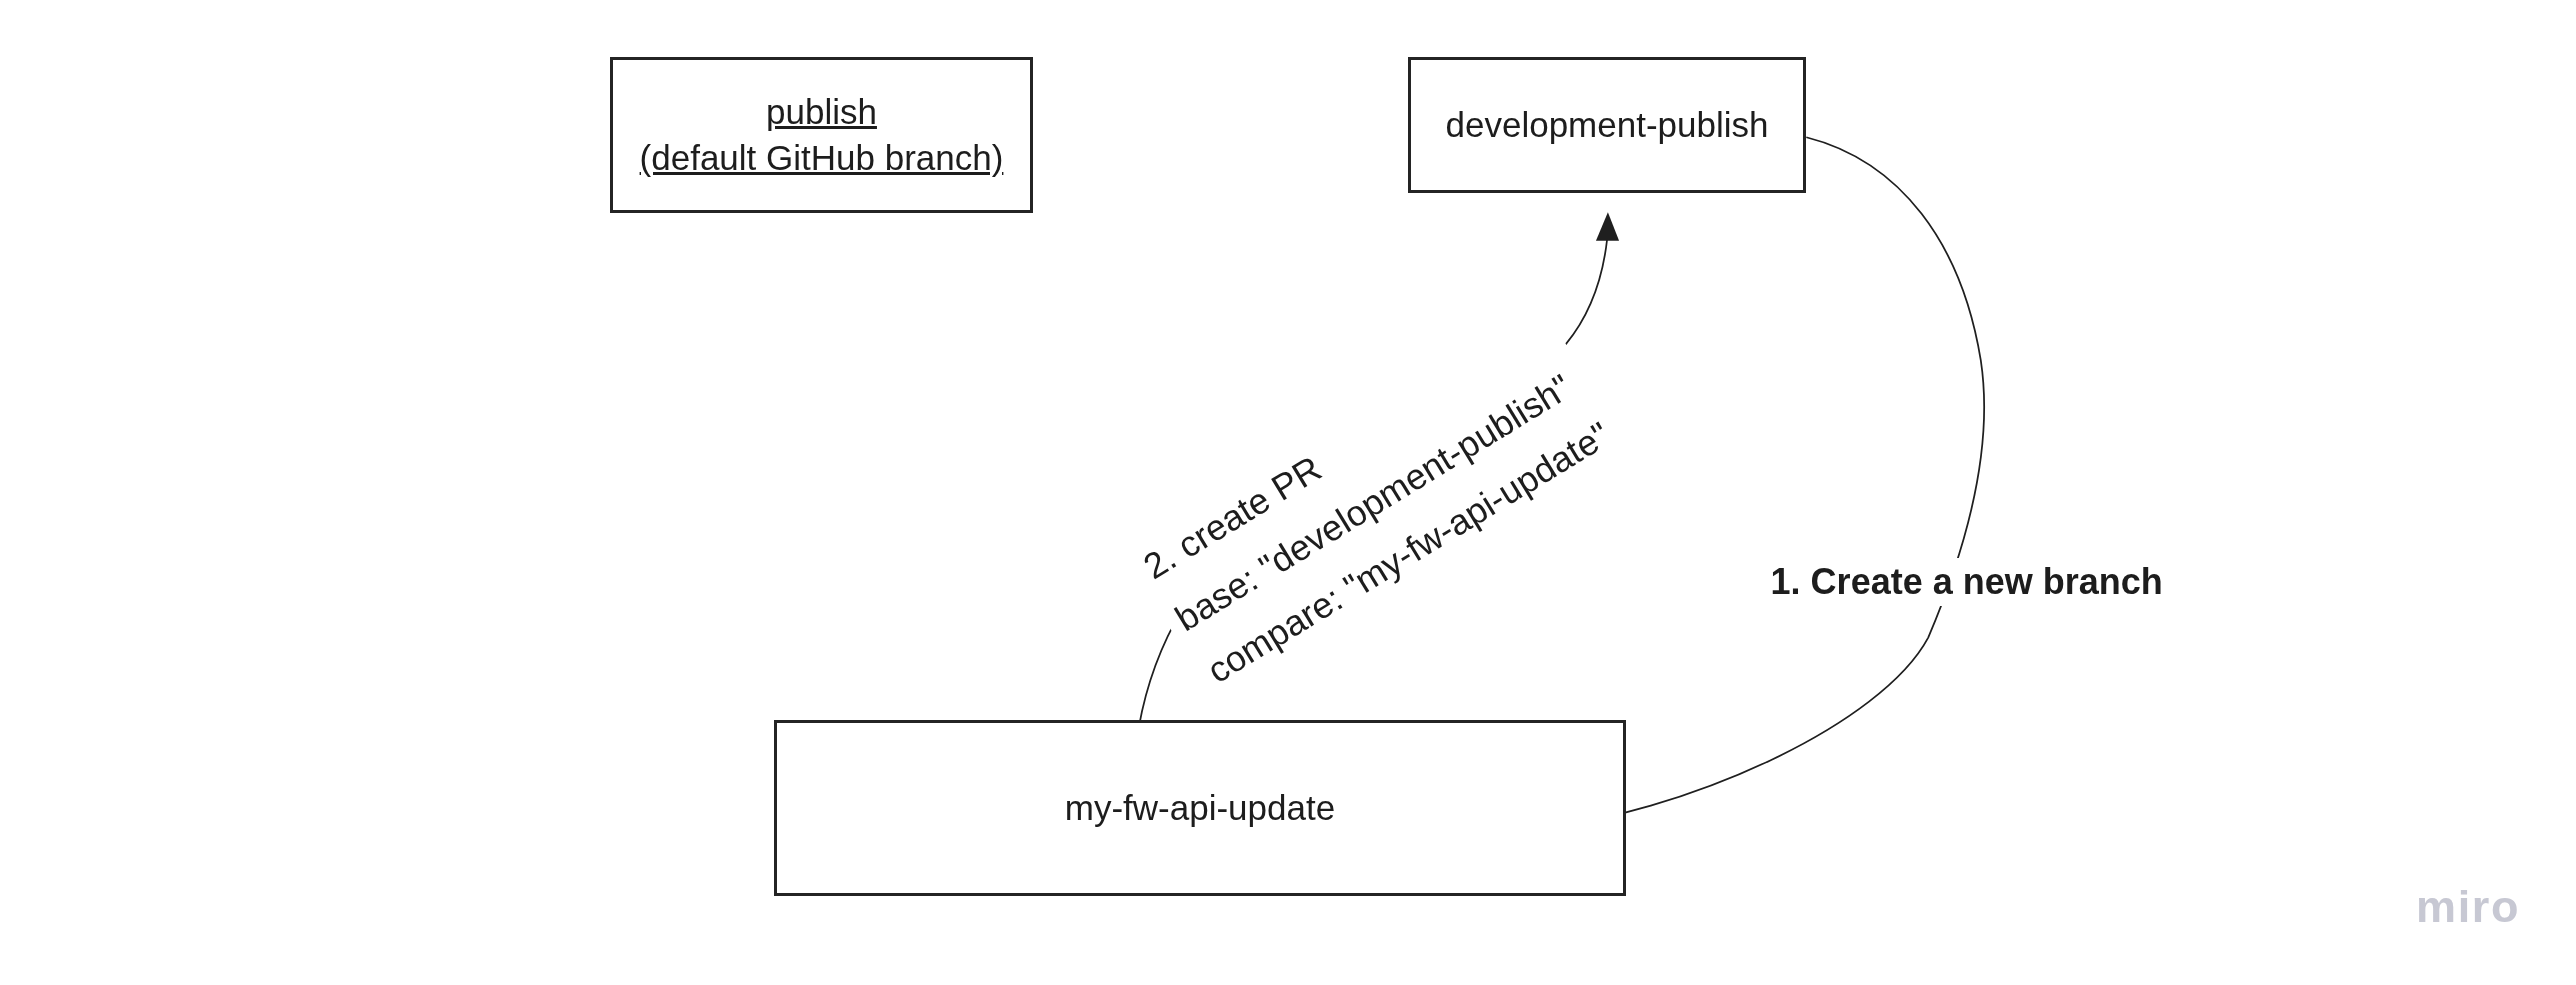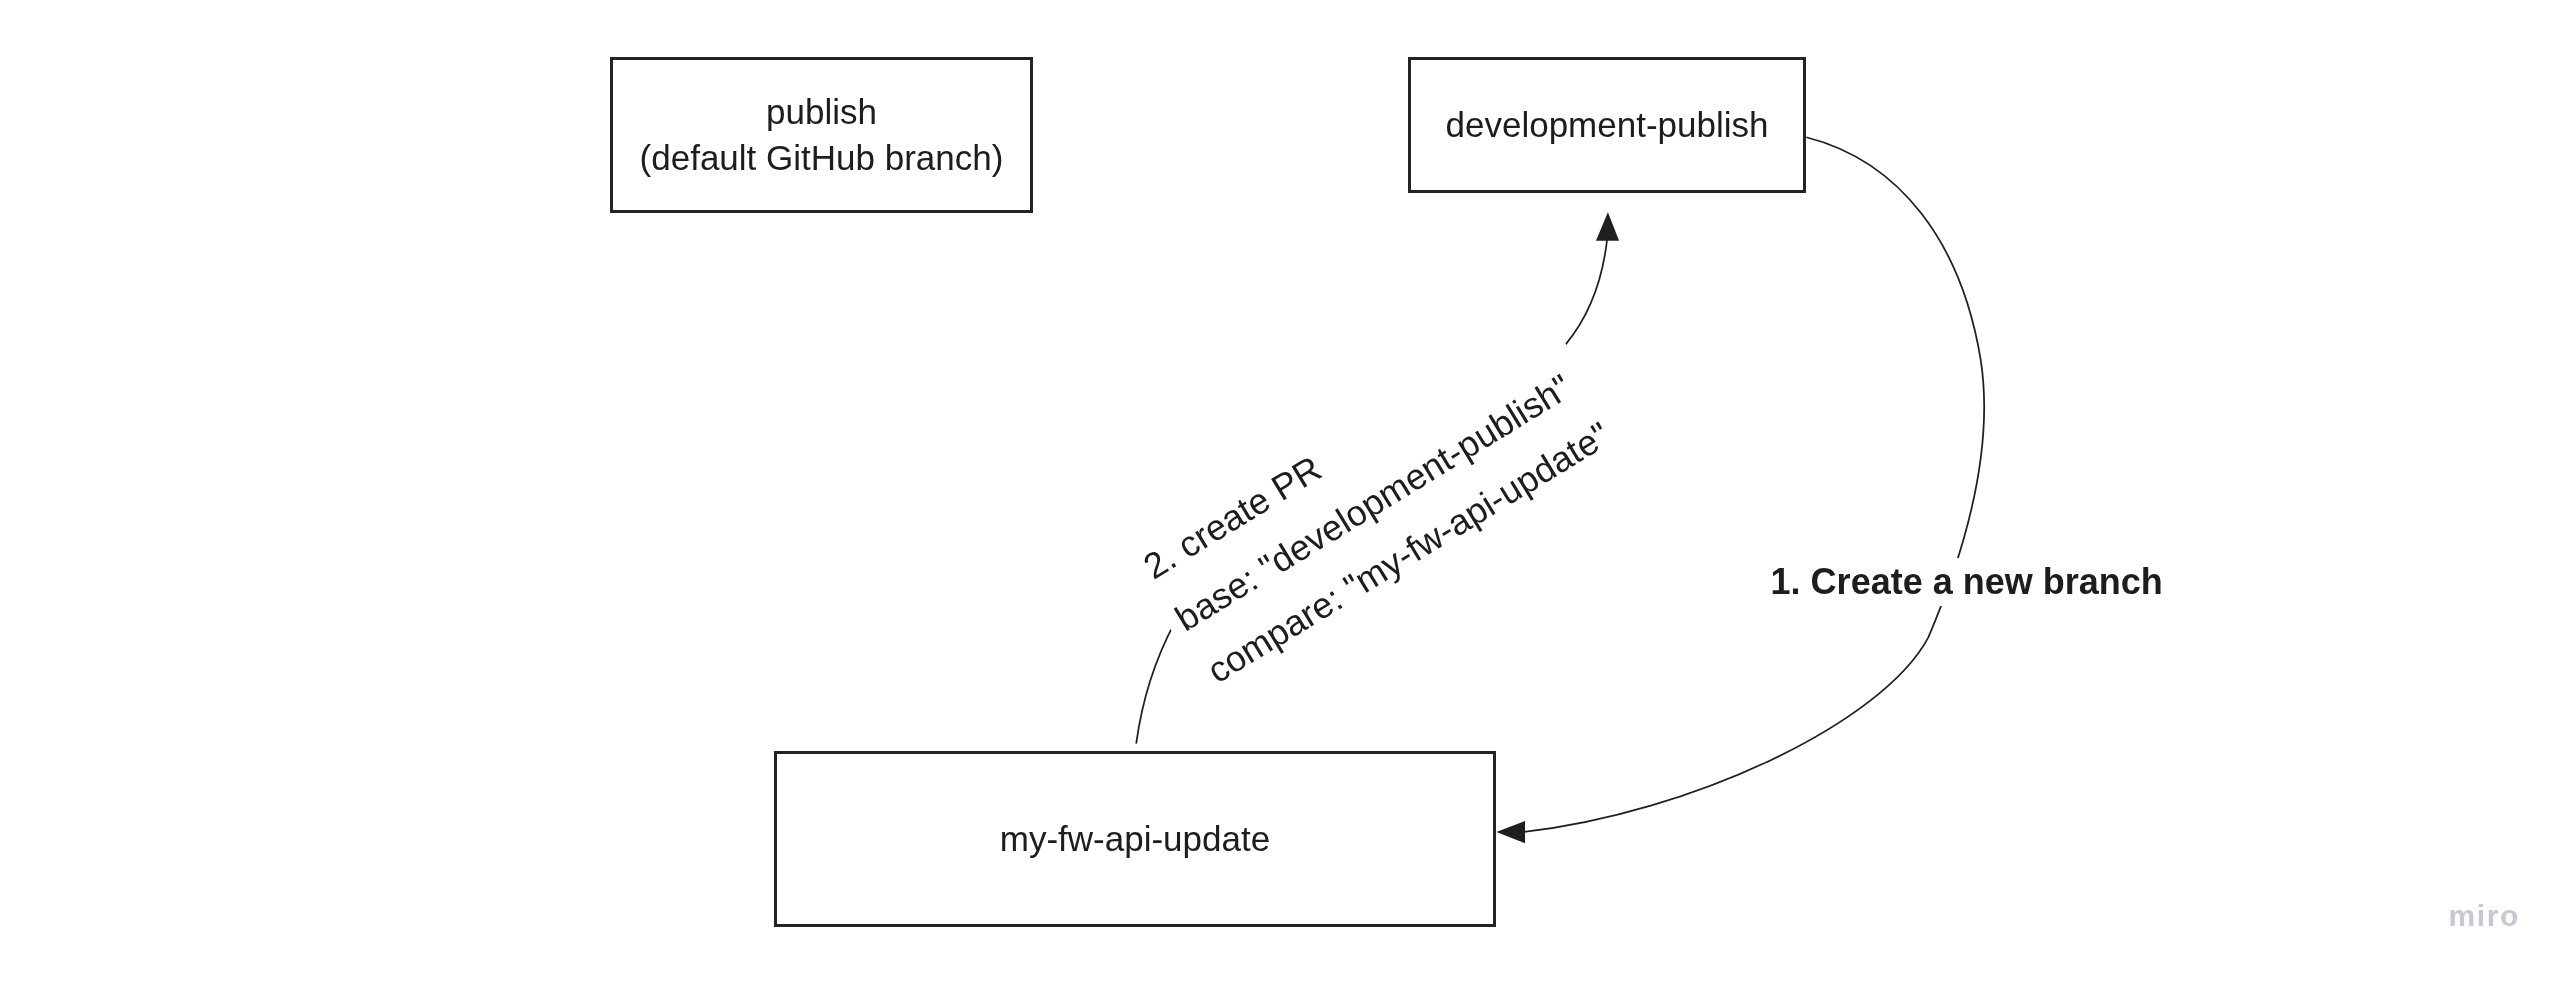--- a/index.html
+++ b/index.html
@@ -36,23 +36,23 @@
     background:var(--bg);
     display:flex;
     flex-direction:column;
     align-items:center;
     justify-content:center;
     text-align:center;
     font-size:35px;
     line-height:1.32;
     color:var(--text);
   }
-  .box-publish{left:610px;top:57px;width:423px;height:156px;}
+  .box-publish{left:610px;top:57px;width:423px;height:156px;text-decoration:underline;}
   .box-dev-publish{left:1408px;top:57px;width:398px;height:136px;}
-  .box-my-fw{left:774px;top:751px;width:722px;height:176px;}
+  .box-my-fw{left:774px;top:720px;width:852px;height:176px;}
   .connector-label-horizontal{
     position:absolute;
     left:1761px;top:558px;
     background:var(--bg);
     padding:3.2px 9.6px;
     font-size:36px;
     white-space:nowrap;
     color:var(--text);
     font-weight:bold;
   }
@@ -65,21 +65,21 @@
     padding:4.8px 11px;
     font-size:36px;
     line-height:61px;
     white-space:nowrap;
     text-align:left;
     color:var(--text);
   }
   .watermark{
     position:absolute;
     right:56px;bottom:53px;
-    font-size:30px;
+    font-size:45px;
     font-weight:700;
     letter-spacing:1.6px;
     color:var(--wm);
     user-select:none;
   }
 </style>
 </head>
 <body>
 
 <div class="canvas">

